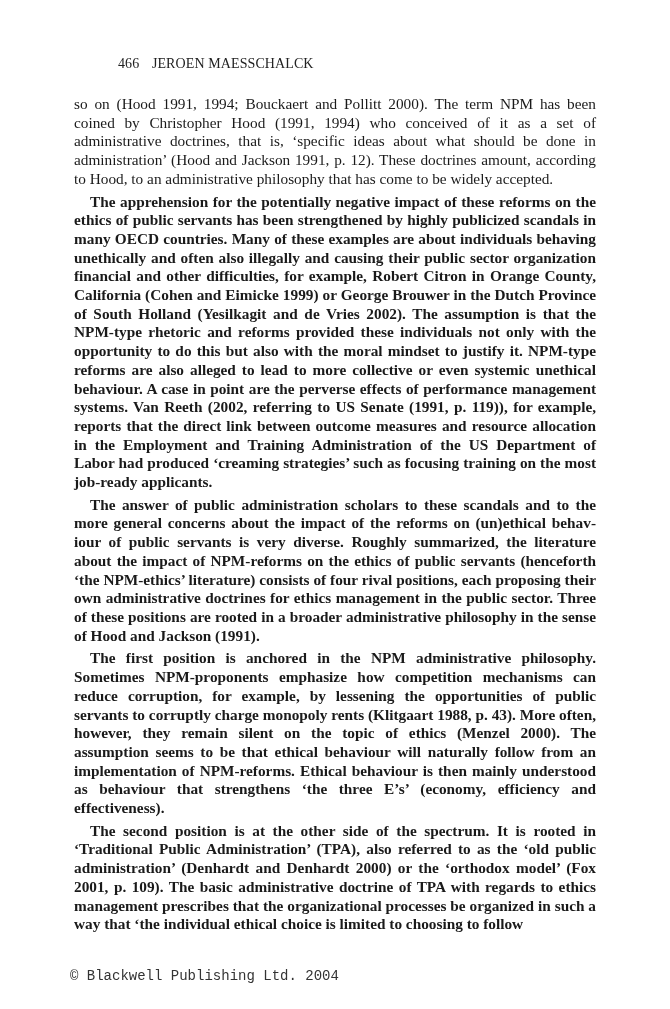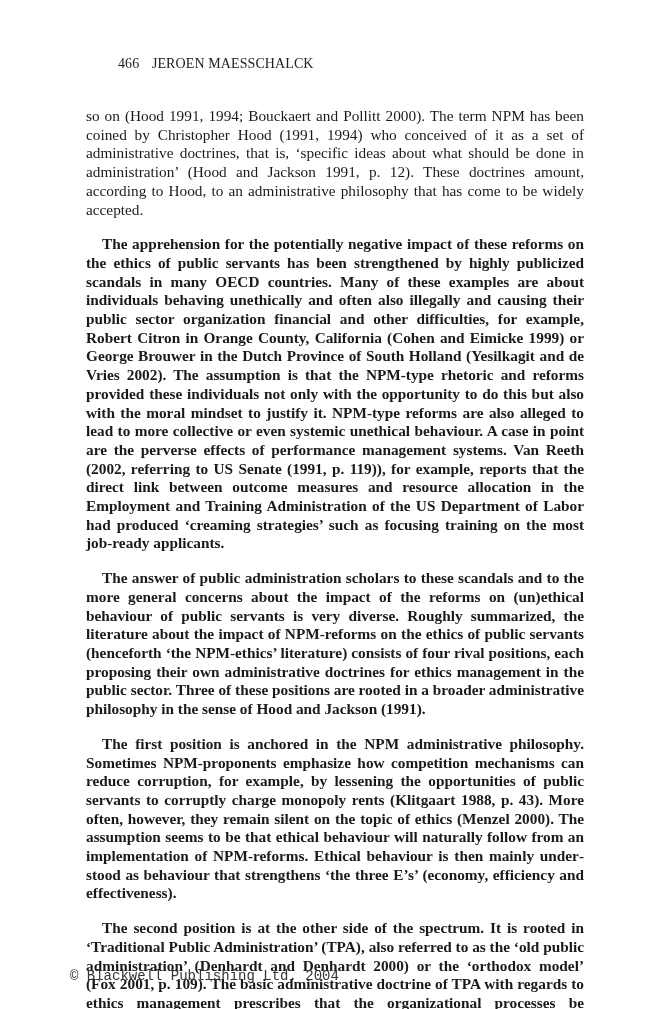--- a/index.html
+++ b/index.html
@@ -10,21 +10,21 @@
     font-family: "Liberation Serif", serif; font-size: 14px; letter-spacing: 0.1px; color: #222;
     white-space: nowrap;
     margin-left: 48px;
   }
   .running-head .page-num { margin-right: 9px; }
   .body-text {
     position: absolute; top: 91px; left: 0; width: 530px;
     font-family: "Liberation Serif", serif; font-size: 15.3px; line-height: 18.7px;
     text-align: justify; hyphens: manual;
   }
-  .body-text p { margin: 16px; }
+  .body-text p { margin: 4px; }
   .body-text p.indent { text-indent: 16px; font-weight: bold; }
   .footer {
     position: absolute; top: 968px; left: 0;
     font-family: Liberation Mono, monospace; font-size: 14px; color: #333; white-space: nowrap;
   }
 </style>
 </head>
 <body>
 
 <div class="page">

